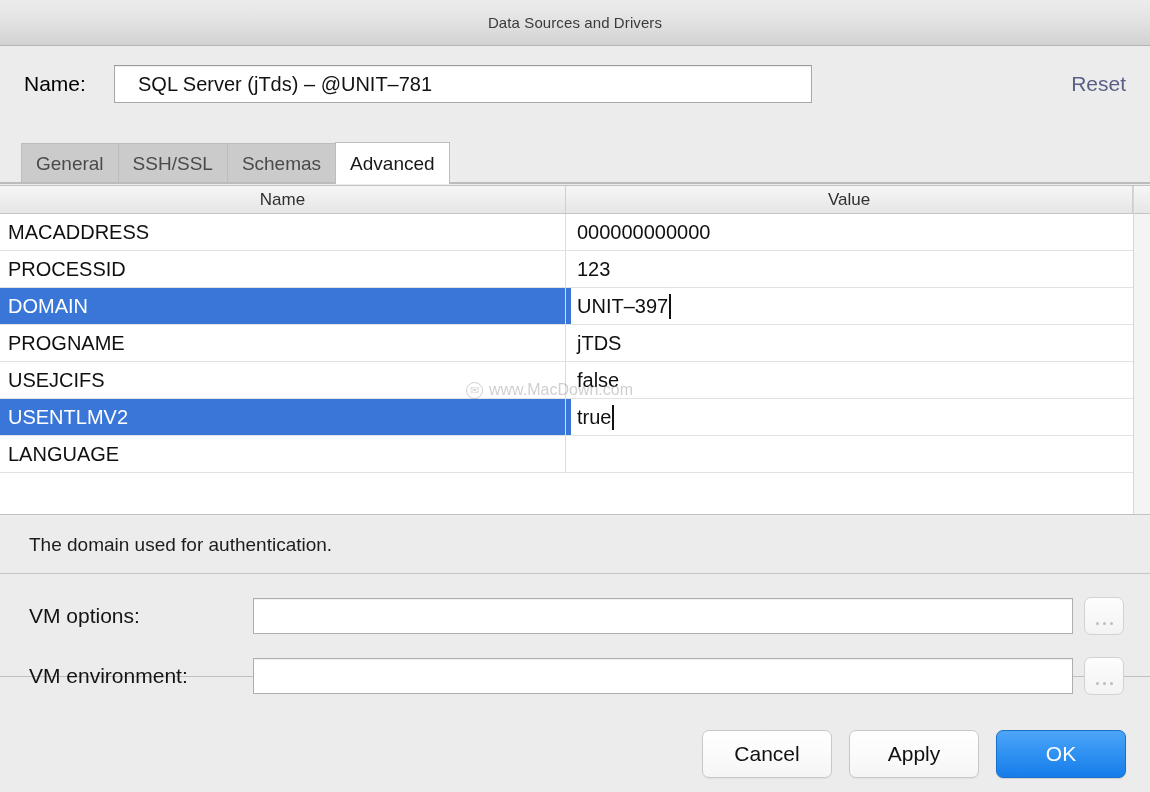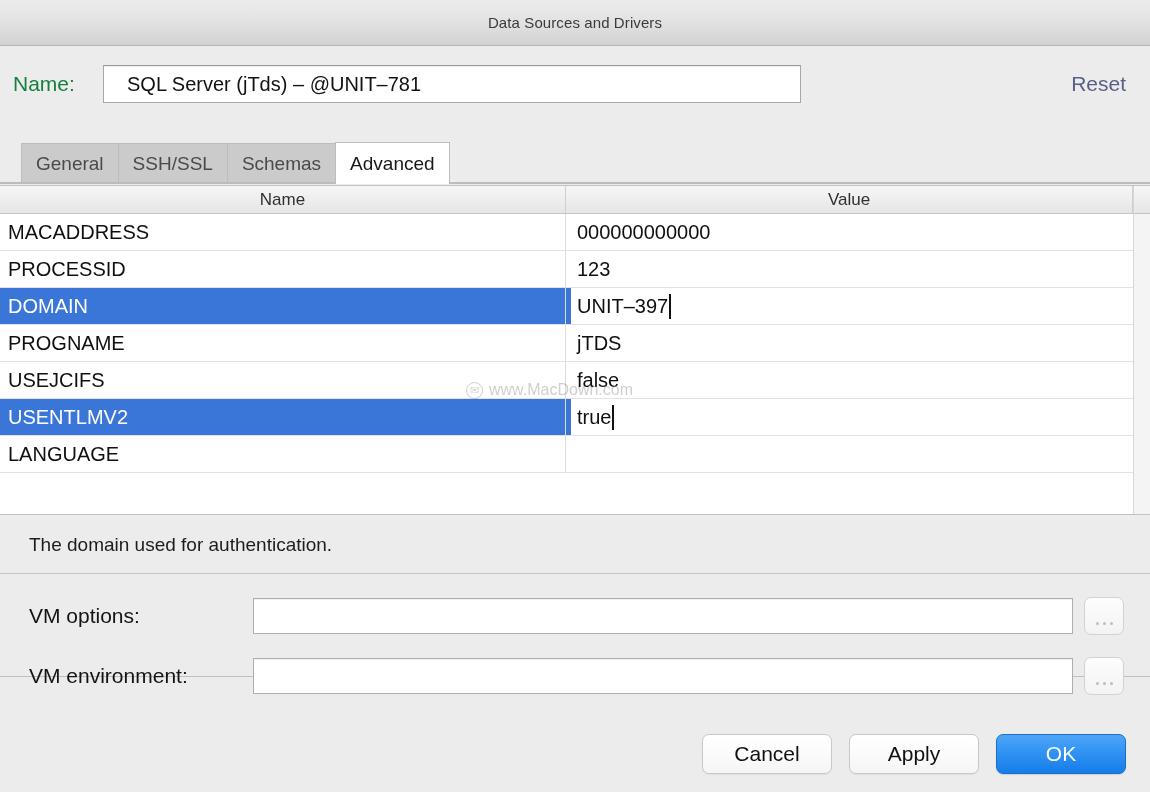--- a/index.html
+++ b/index.html
@@ -39,23 +39,23 @@
   
   .name-row {
     position: absolute;
     left: 0; top: 47px;
     width: 1150px; height: 74px;
     background: #ececec;
     display: flex;
     align-items: center;
   }
   .name-label {
-    margin-left: 13px;
+    margin-left: 24px;
     font-size: 21px;
-    color: #15803d;
+    color: #000000;
     width: 90px;
   }
   .name-input {
     width: 698px;
     height: 38px;
     background: #ffffff;
     border: 1px solid #a8a8a8;
     border-top-color: #9a9a9a;
     box-shadow: inset 0 1px 1px rgba(0,0,0,.07);
     font-family: "Liberation Sans", sans-serif;
@@ -280,21 +280,21 @@
     left: 0; top: 716px;
     width: 1150px; height: 76px;
     background: #ececec;
     display: flex;
     align-items: center;
     justify-content: flex-end;
     padding-right: 24px;
     gap: 17px;
   }
   .btn {
-    height: 40px;
+    height: 48px;
     min-width: 130px;
     border-radius: 7px;
     font-family: "Liberation Sans", sans-serif;
     font-size: 21px;
     cursor: pointer;
     display: flex;
     align-items: center;
     justify-content: center;
   }
   .btn-default {

